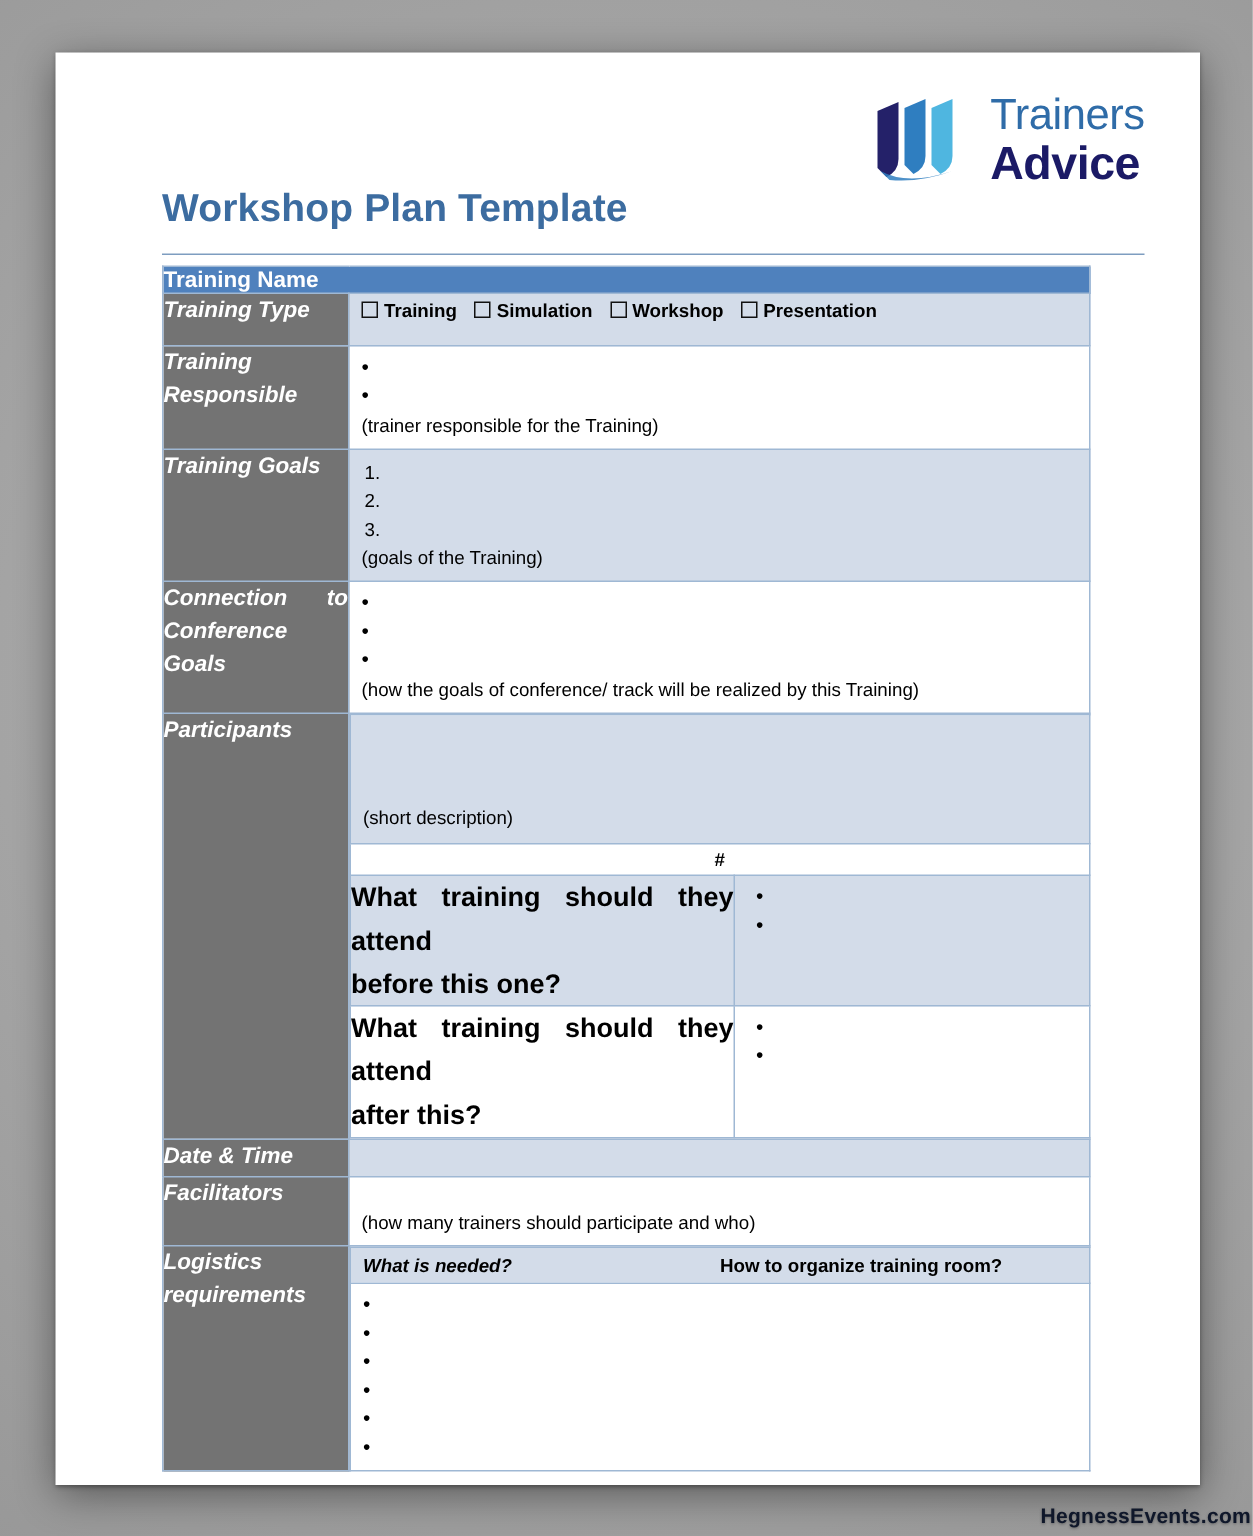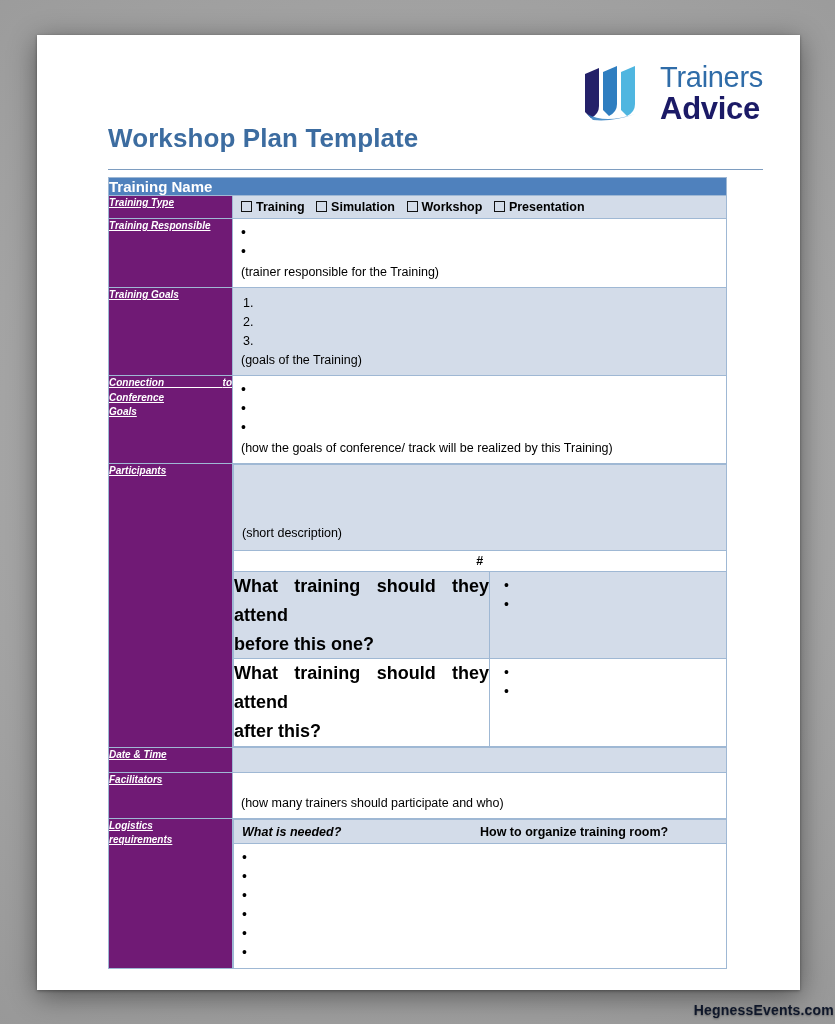--- a/index.html
+++ b/index.html
@@ -101,28 +101,27 @@
   }
   table.plan td {
     border: 1px solid #9fb8d4;
     vertical-align: top;
     padding: 0;
   }
   .col-label { width: 124px; }
 
   
   td.lbl {
-    background: #701a75;
+    background: #737373;
     color: #ffffff;
     font-style: italic;
     font-weight: bold;
-    font-size: 10px;
+    font-size: 15px;
     padding: 5px 6px 5px 9px;
     line-height: 1.45;
-    text-decoration: underline;
   }
 
   
   td.band {
     background: #4f81bd;
     color: #ffffff;
     font-weight: bold;
     font-size: 15px;
     padding: 7px 9px 16px 9px;
     font-style: normal;
@@ -170,21 +169,21 @@
   }
   ol.nums li::before {
     content: counter(g) ".";
   }
   .hint { display: block; }
 
   
   .chk-line {
     font-size: 12.5px;
     font-weight: bold;
-    padding: 4px 8px 4px 8px;
+    padding: 4px 8px 16px 8px;
     white-space: nowrap;
   }
   .chk {
     display: inline-block;
     width: 9px;
     height: 9px;
     border: 1.6px solid #111;
     margin-right: 4px;
     vertical-align: -1px;
   }

